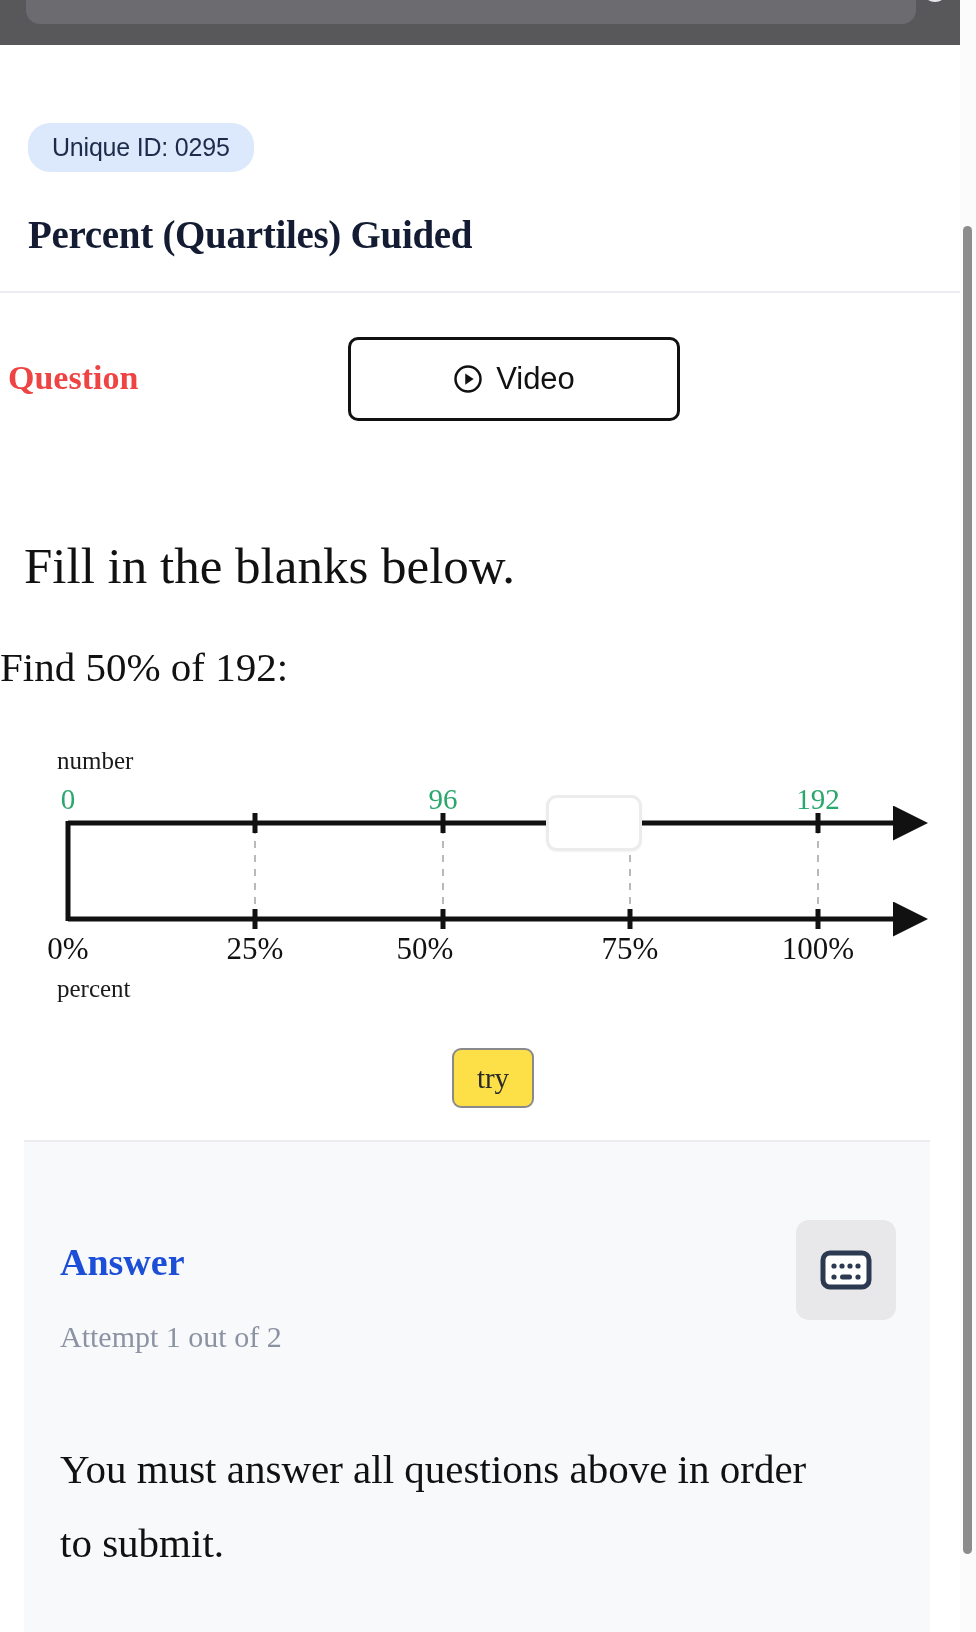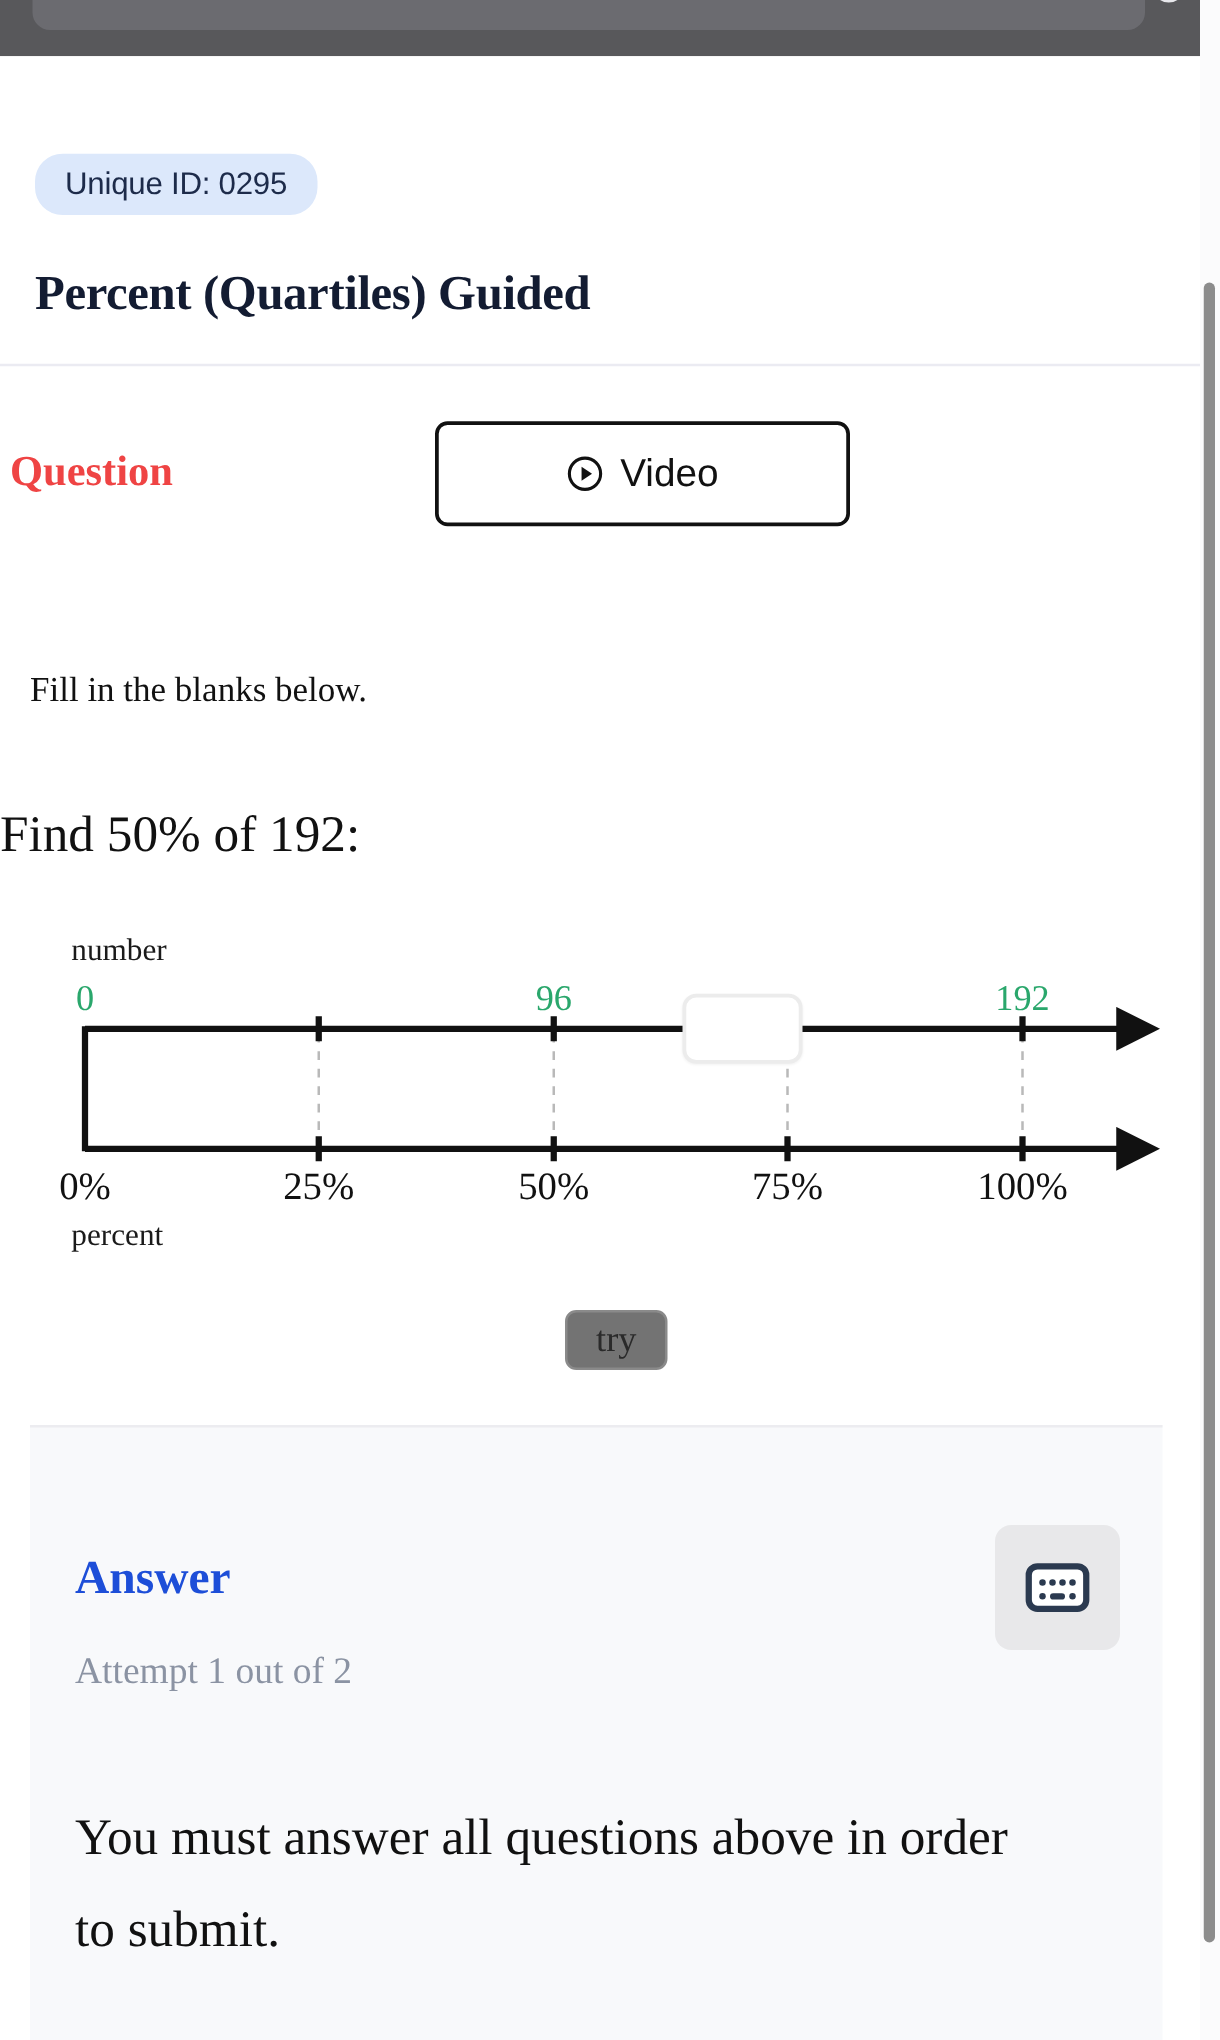--- a/index.html
+++ b/index.html
@@ -106,21 +106,21 @@
   }
   .btn-video { left: 348px; width: 332px; }
   .btn-examples { left: 650px; width: 292px; }
   .play-icon { width: 30px; height: 30px; display: block; }
 
   
   .prompt {
     position: absolute;
     left: 24px; top: 492px;
     font-family: "Liberation Serif", serif;
-    font-size: 28px;
+    font-size: 51px;
     color: #111111;
   }
   .find-line {
     position: absolute;
     left: 0; top: 598px;
     width: 930px;
     font-family: "Liberation Serif", serif;
     font-size: 41px;
     color: #111111;
   }
@@ -166,24 +166,24 @@
     border-radius: 11px;
     background: #ffffff;
     box-shadow: 0 1px 2px rgba(0,0,0,0.05);
     cursor: text;
   }
 
   
   .try-btn {
     position: absolute;
     left: 452px; top: 1003px;
-    width: 82px; height: 48px;
+    width: 82px; height: 60px;
     border: 2px solid #8a8a8a;
     border-radius: 9px;
-    background: #737373;
+    background: #fde047;
     font-family: "Liberation Serif", serif;
     font-size: 29px;
     color: #2a2a2a;
     cursor: pointer;
   }
 
   
   .answer-panel {
     position: absolute;
     left: 24px; top: 1095px;
@@ -310,21 +310,21 @@
     </svg>
 
     <div class="num-tick-label" style="left:68px;">0</div>
     <div class="num-tick-label" style="left:443px;">96</div>
     <div class="num-tick-label" style="left:818px;">192</div>
 
     <input class="answer-box" style="left: 546px; top: 60px;" value="">
 
     <div class="pct-tick-label" style="left:68px;">0%</div>
     <div class="pct-tick-label" style="left:255px;">25%</div>
-    <div class="pct-tick-label" style="left:443px;">50%</div>
+    <div class="pct-tick-label" style="left:425px;">50%</div>
     <div class="pct-tick-label" style="left:630px;">75%</div>
     <div class="pct-tick-label" style="left:818px;">100%</div>
   </div>
 
   <button class="try-btn">try</button>
 
   <div class="answer-panel">
     <div class="answer-title">Answer</div>
     <div class="attempt-text">Attempt 1 out of 2</div>
 

